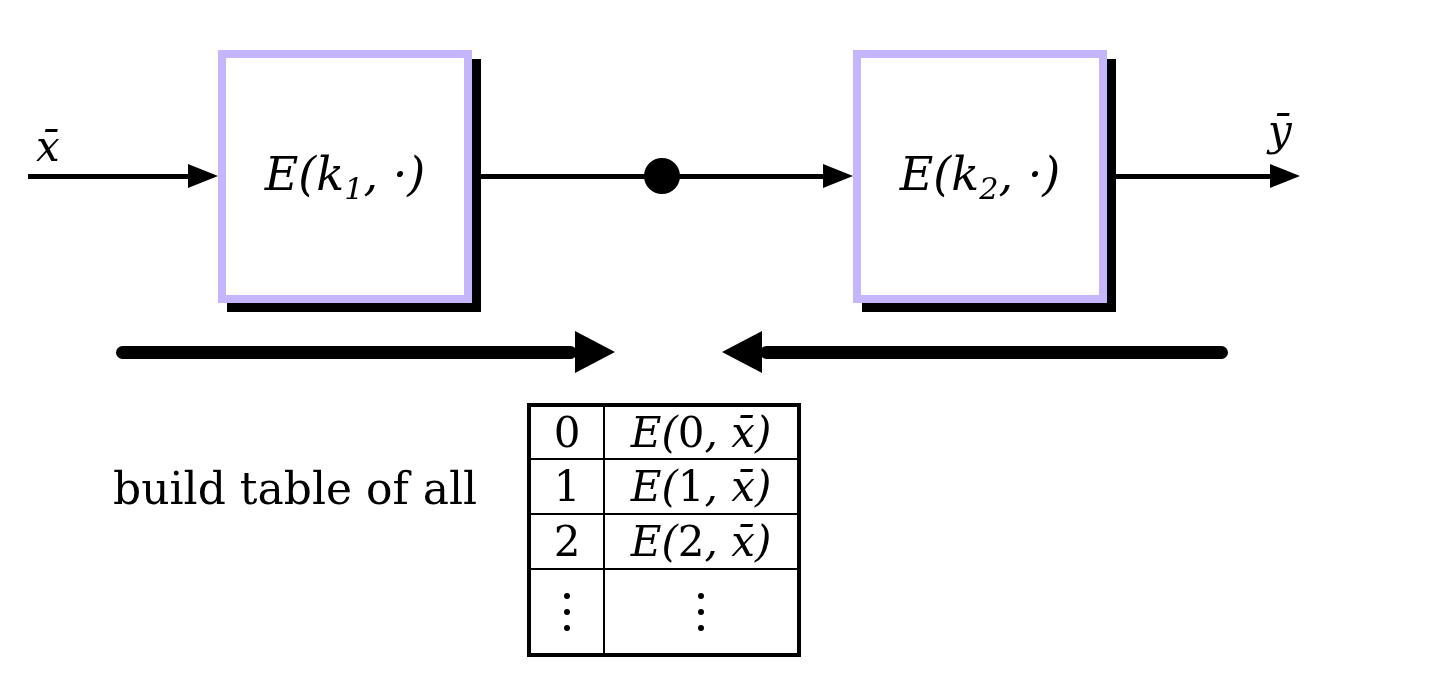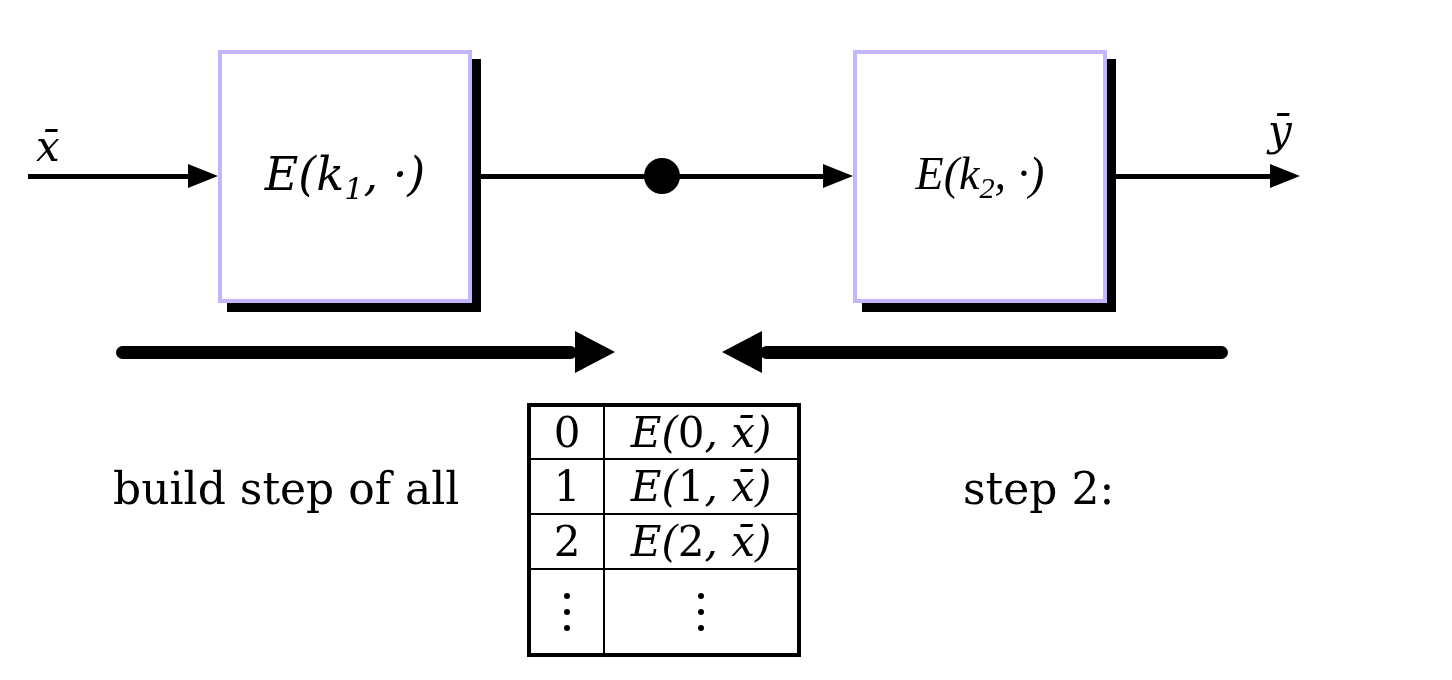--- a/index.html
+++ b/index.html
@@ -18,21 +18,21 @@
   .tri-big-r{position:absolute;width:0;height:0;
     border-top:21px solid transparent;border-bottom:21px solid transparent;
     border-left:40px solid #000;}
   .tri-big-l{position:absolute;width:0;height:0;
     border-top:21px solid transparent;border-bottom:21px solid transparent;
     border-right:40px solid #000;}
   
   .dot{position:absolute;width:36px;height:36px;border-radius:50%;background:#000;}
   
   .block{position:absolute;width:254px;height:253px;box-sizing:border-box;
-    border:4px solid #c4b5fd;background:#fff;box-shadow:9px 9px 0 #000;
+    border:8px solid #c4b5fd;background:#fff;box-shadow:9px 9px 0 #000;
     display:flex;align-items:center;justify-content:center;}
   .block .lbl{font-size:46px;}
   
   .m{font-style:italic;}
   .rm{font-style:normal;}
   .sb{font-style:italic;font-size:0.66em;vertical-align:-0.28em;}
   
   .edge{position:absolute;font-size:42px;font-style:italic;}
   
   .txt{position:absolute;font-size:44px;line-height:49px;white-space:pre;}
@@ -57,41 +57,40 @@
   <div class="tri-r" style="left:188px;top:164px;"></div>
 
   <div class="block" style="left:218px;top:50px;">
     <span class="lbl m"><span>E(k</span><span class="sb">1</span><span>, ·)</span></span>
   </div>
 
   <div class="hline" style="left:472px;top:174px;width:353px;"></div>
   <div class="dot" style="left:644px;top:158px;"></div>
   <div class="tri-r" style="left:823px;top:164px;"></div>
 
-  <div class="block" style="left:853px;top:50px;font-family:Liberation Serif, serif;">
+  <div class="block" style="left:853px;top:50px;">
     <span class="lbl m"><span>E(k</span><span class="sb">2</span><span>, ·)</span></span>
   </div>
 
   <div class="hline" style="left:1107px;top:174px;width:166px;"></div>
   <div class="tri-r" style="left:1270px;top:164px;"></div>
   <div class="edge" style="left:1268px;top:106px;">ȳ</div>
 
   <div class="thickbar" style="left:116px;top:346px;width:461px;"></div>
   <div class="tri-big-r" style="left:575px;top:331px;"></div>
 
   <div class="tri-big-l" style="left:722px;top:331px;"></div>
   <div class="thickbar" style="left:760px;top:346px;width:468px;"></div>
 
   <div class="txt" style="left:113px;top:366px;">
-    <div>build step of all</div>
+    <div>build table of all</div>
     
   </div>
 
   <div class="txt" style="left:963px;top:366px;">
-    <div>step 2:</div>
     
   </div>
 
   <div class="mtable">
     <div class="cell bR bB">0</div>
     <div class="cell bB m">
         <span>E(</span>
         <span class="rm">0</span>
         <span>, x̄)</span>
       </div>

